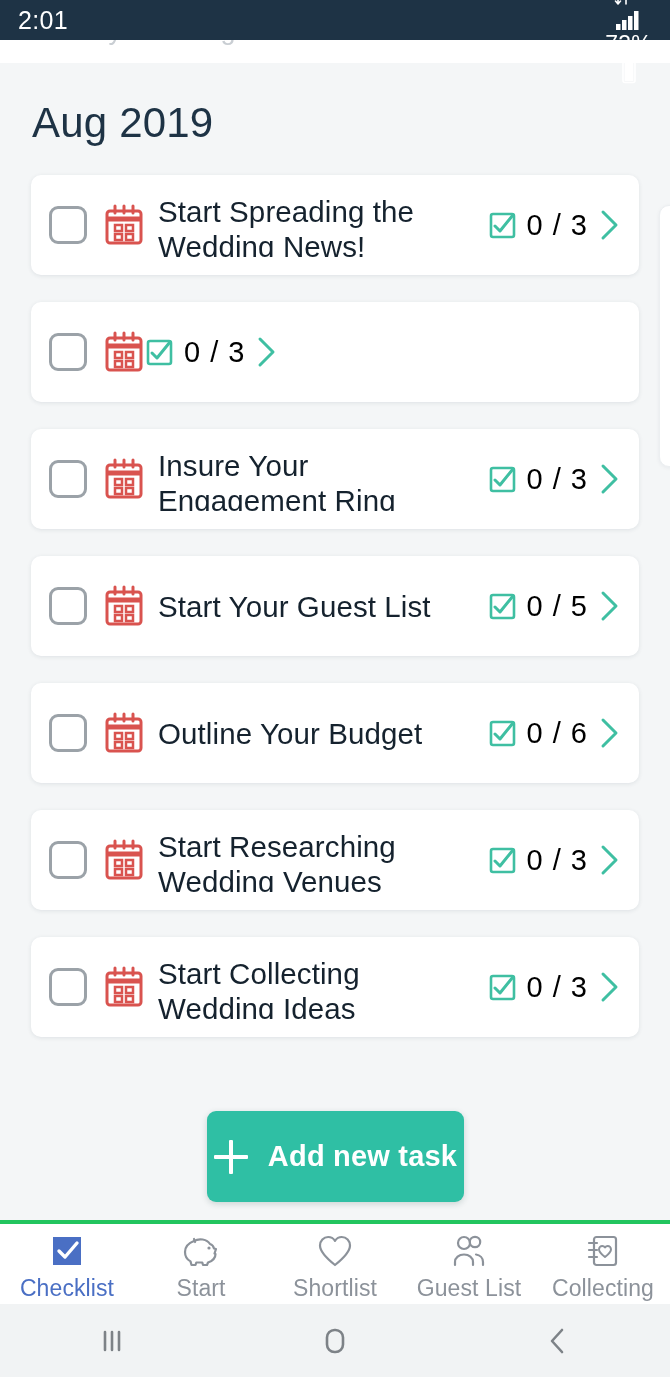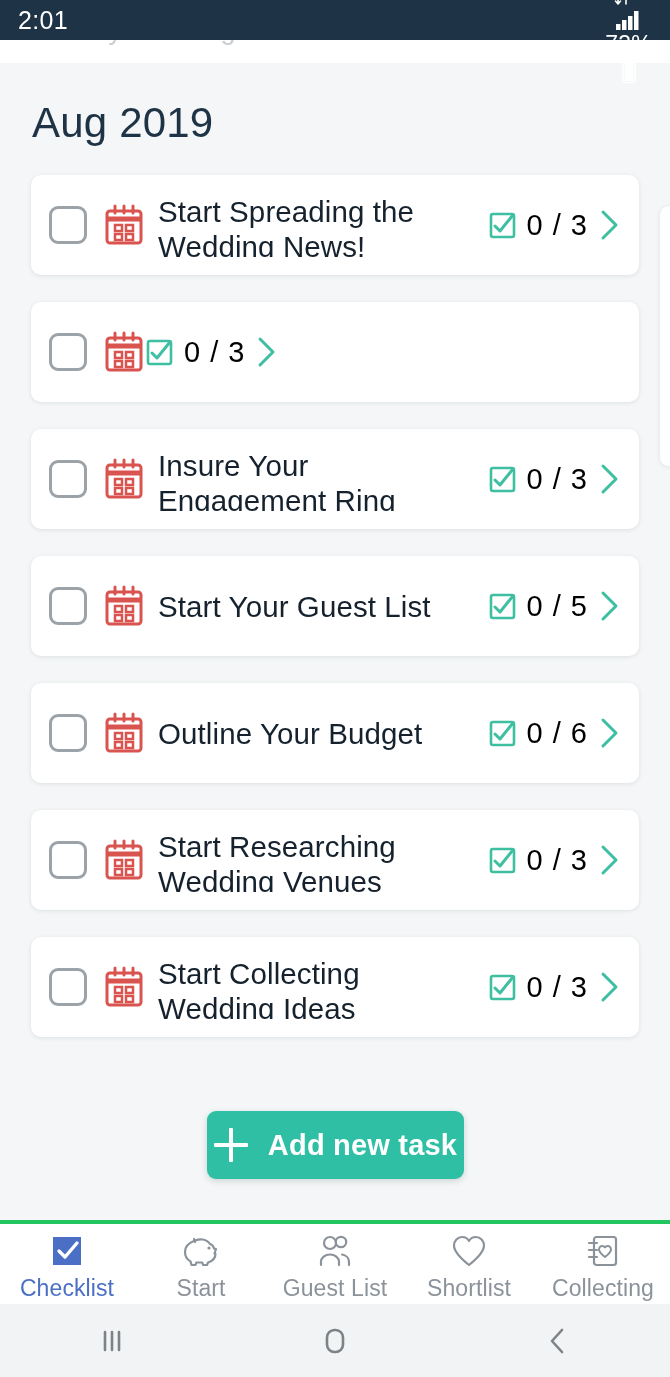--- a/index.html
+++ b/index.html
@@ -87,21 +87,21 @@
   }
 
   .task-right { flex:0 0 auto; display:flex; align-items:center; gap:11px; }
   .cb-check-icon svg { display:block; width:27px; height:27px; }
   .task-count { font-size:29px; color:#000000; letter-spacing:1px; white-space:nowrap; }
   .chevron svg { display:block; width:20px; height:32px; }
 
   
   .add-task-btn {
     position:absolute; left:207px; top:1111px;
-    width:257px; height:68px;
+    width:257px; height:91px;
     background:#2fbfa4; border-radius:9px;
     display:flex; align-items:center; justify-content:center; gap:20px;
     box-shadow:0 2px 6px rgba(20,60,55,0.18);
     z-index:30;
   }
   .add-plus { position:relative; width:34px; height:34px; flex:0 0 auto; }
   .add-plus::before, .add-plus::after {
     content:""; position:absolute; background:#ffffff; border-radius:1px;
   }
   .add-plus::before { left:0; top:15px; width:34px; height:4px; }
@@ -411,46 +411,46 @@
 
     <div class="tab">
       <span class="tab-icon">
         <svg width="38" height="34" viewBox="0 0 38 34">
           <path d="M12 7c5-3 13-2 16 3 1.8 0.5 3.5 2 4 4.5l2 .5-1.5 4.5 1 .5c0 4-3 7-7.5 8.5L25 31h-4l-0.7-2.5h-6L13.5 31h-4l-1-3.6C5 25.5 3 22 3 18c0-4.8 3.8-9 9-11z" fill="none" stroke="#8c929a" stroke-width="2.2" stroke-linejoin="round"></path>
           <circle cx="27" cy="14" r="1.6" fill="#8c929a"></circle>
           <path d="M12 5l1 3" stroke="#8c929a" stroke-width="2.2" stroke-linecap="round"></path>
         </svg>
       </span>
       <span class="tab-label">Start</span>
+    </div>
+
+    <div class="tab">
+      <span class="tab-icon">
+        <svg width="36" height="34" viewBox="0 0 36 34">
+          <path d="M18 31C8 23 3 17 3 11.5 3 6.8 6.6 3 11.2 3c2.9 0 5.3 1.5 6.8 3.8C19.5 4.5 21.9 3 24.8 3 29.4 3 33 6.8 33 11.5 33 17 28 23 18 31z" fill="none" stroke="#8c929a" stroke-width="2.2" stroke-linejoin="round"></path>
+        </svg>
+      </span>
+      <span class="tab-label">Shortlist</span>
     </div>
 
     <div class="tab">
       <span class="tab-icon">
         <svg width="38" height="34" viewBox="0 0 38 34">
           <circle cx="14" cy="9" r="6" fill="none" stroke="#8c929a" stroke-width="2.2"></circle>
           <circle cx="25" cy="8" r="5.2" fill="none" stroke="#8c929a" stroke-width="2.2"></circle>
           <path d="M5 31v-3c0-4.4 4-7.5 9-7.5s9 3.1 9 7.5v3" fill="none" stroke="#8c929a" stroke-width="2.2" stroke-linecap="round"></path>
           <path d="M26 20.5c4 .6 7 3.6 7 7.5v3" fill="none" stroke="#8c929a" stroke-width="2.2" stroke-linecap="round"></path>
         </svg>
       </span>
       <span class="tab-label">Guest List</span>
     </div>
 
     <div class="tab">
       <span class="tab-icon">
         <svg width="36" height="34" viewBox="0 0 36 34">
-          <path d="M18 31C8 23 3 17 3 11.5 3 6.8 6.6 3 11.2 3c2.9 0 5.3 1.5 6.8 3.8C19.5 4.5 21.9 3 24.8 3 29.4 3 33 6.8 33 11.5 33 17 28 23 18 31z" fill="none" stroke="#8c929a" stroke-width="2.2" stroke-linejoin="round"></path>
-        </svg>
-      </span>
-      <span class="tab-label">Shortlist</span>
-    </div>
-
-    <div class="tab">
-      <span class="tab-icon">
-        <svg width="36" height="34" viewBox="0 0 36 34">
           <rect x="9" y="3" width="22" height="28" rx="2.5" fill="none" stroke="#8c929a" stroke-width="2.2"></rect>
           <path d="M4 9h8M4 16h8M4 23h8" stroke="#8c929a" stroke-width="2.2" stroke-linecap="round"></path>
           <path d="M20 23c-4-3.2-6-5.4-6-7.6 0-1.9 1.5-3.4 3.3-3.4 1.1 0 2.1.6 2.7 1.5.6-.9 1.6-1.5 2.7-1.5 1.8 0 3.3 1.5 3.3 3.4 0 2.2-2 4.4-6 7.6z" fill="none" stroke="#8c929a" stroke-width="2" stroke-linejoin="round"></path>
         </svg>
       </span>
       <span class="tab-label">Collecting</span>
     </div>
   </div>
 
   <div class="nav-bar">

